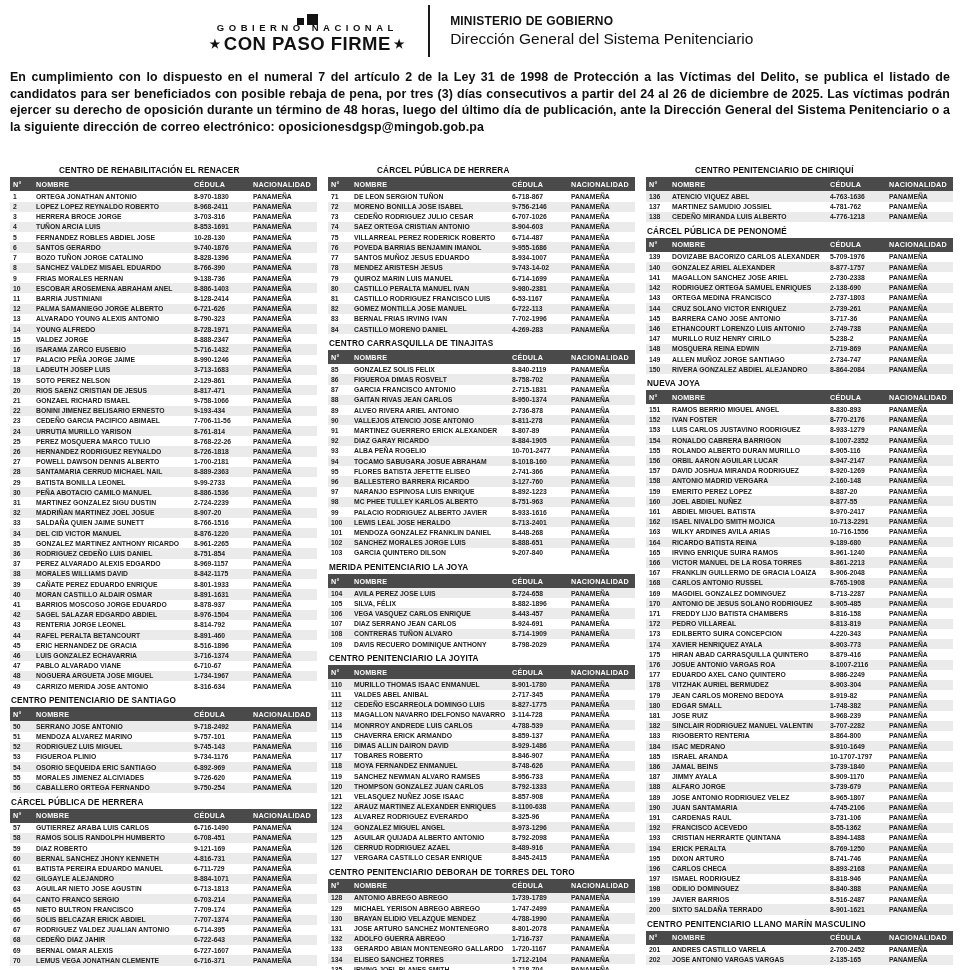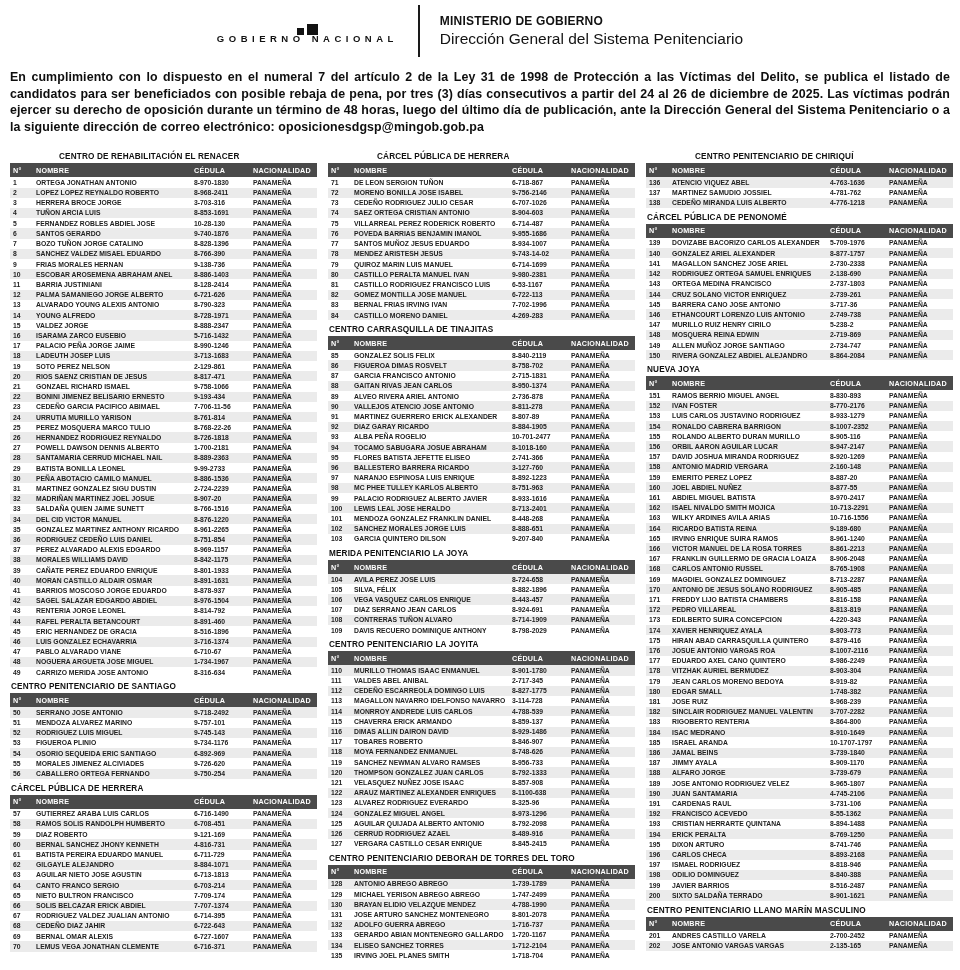--- a/index.html
+++ b/index.html
@@ -23,21 +23,21 @@
   .ministry-sub{font-size:15.5px;font-weight:500;color:#121212;}
   
   .intro{
     margin:7px 10px 12px 10px;font-size:12.4px;line-height:16.6px;font-weight:bold;
     text-align:justify;color:#0e0e0e;letter-spacing:0.1px;
   }
   
   .cols{display:flex;gap:11px;padding:3px 6px 0 10px;align-items:flex-start;}
   .col{width:307px;flex:0 0 307px;}
   .section-title{font-size:8.2px;font-weight:bold;color:#101010;margin:5px 0 2px 1px;letter-spacing:0.15px;white-space:nowrap;}
-  .col .section-title:first-child{margin-top:2px;padding-left:48px;}
+  .col .section-title:first-child{margin-top:16px;padding-left:48px;}
   table.roster{width:100%;border-collapse:collapse;table-layout:fixed;}
   .c-num{width:23px;}
   .c-name{width:auto;}
   .c-ced{width:59px;}
   .c-nac{width:67px;}
   .roster th{
     background:#4a4a4a;color:#ffffff;font-size:7.2px;font-weight:bold;
     text-align:left;padding:2.5px 3px;letter-spacing:0.2px;white-space:nowrap;overflow:hidden;
   }
   .roster td{
@@ -48,20 +48,23 @@
 </style>
 </head>
 <body>
 
 <div class="top">
   <div class="logo">
     <div class="logo-marks">
       <span class="sq-s"></span><span class="sq-l"></span>
     </div>
     <div class="logo-line1">GOBIERNO NACIONAL</div>
+    <div class="logo-line2">
+      <span class="logo-star">★</span><span>CON PASO FIRME</span><span class="logo-star">★</span>
+    </div>
   </div>
   <div class="v-divider"></div>
   <div class="ministry">
     <div class="ministry-title">MINISTERIO DE GOBIERNO</div>
     <div class="ministry-sub">Dirección General del Sistema Penitenciario</div>
   </div>
 </div>
 
 <div class="intro">En cumplimiento con lo dispuesto en el numeral 7 del artículo 2 de la Ley 31 de 1998 de Protección a las Víctimas del Delito, se publica el listado de candidatos para ser beneficiados con posible rebaja de pena, por tres (3) días consecutivos a partir del 24 al 26 de diciembre de 2025. Las víctimas podrán ejercer su derecho de oposición durante un término de 48 horas, luego del último día de publicación, ante la Dirección General del Sistema Penitenciario o a la siguiente dirección de correo electrónico: oposicionesdgsp@mingob.gob.pa</div>
 

